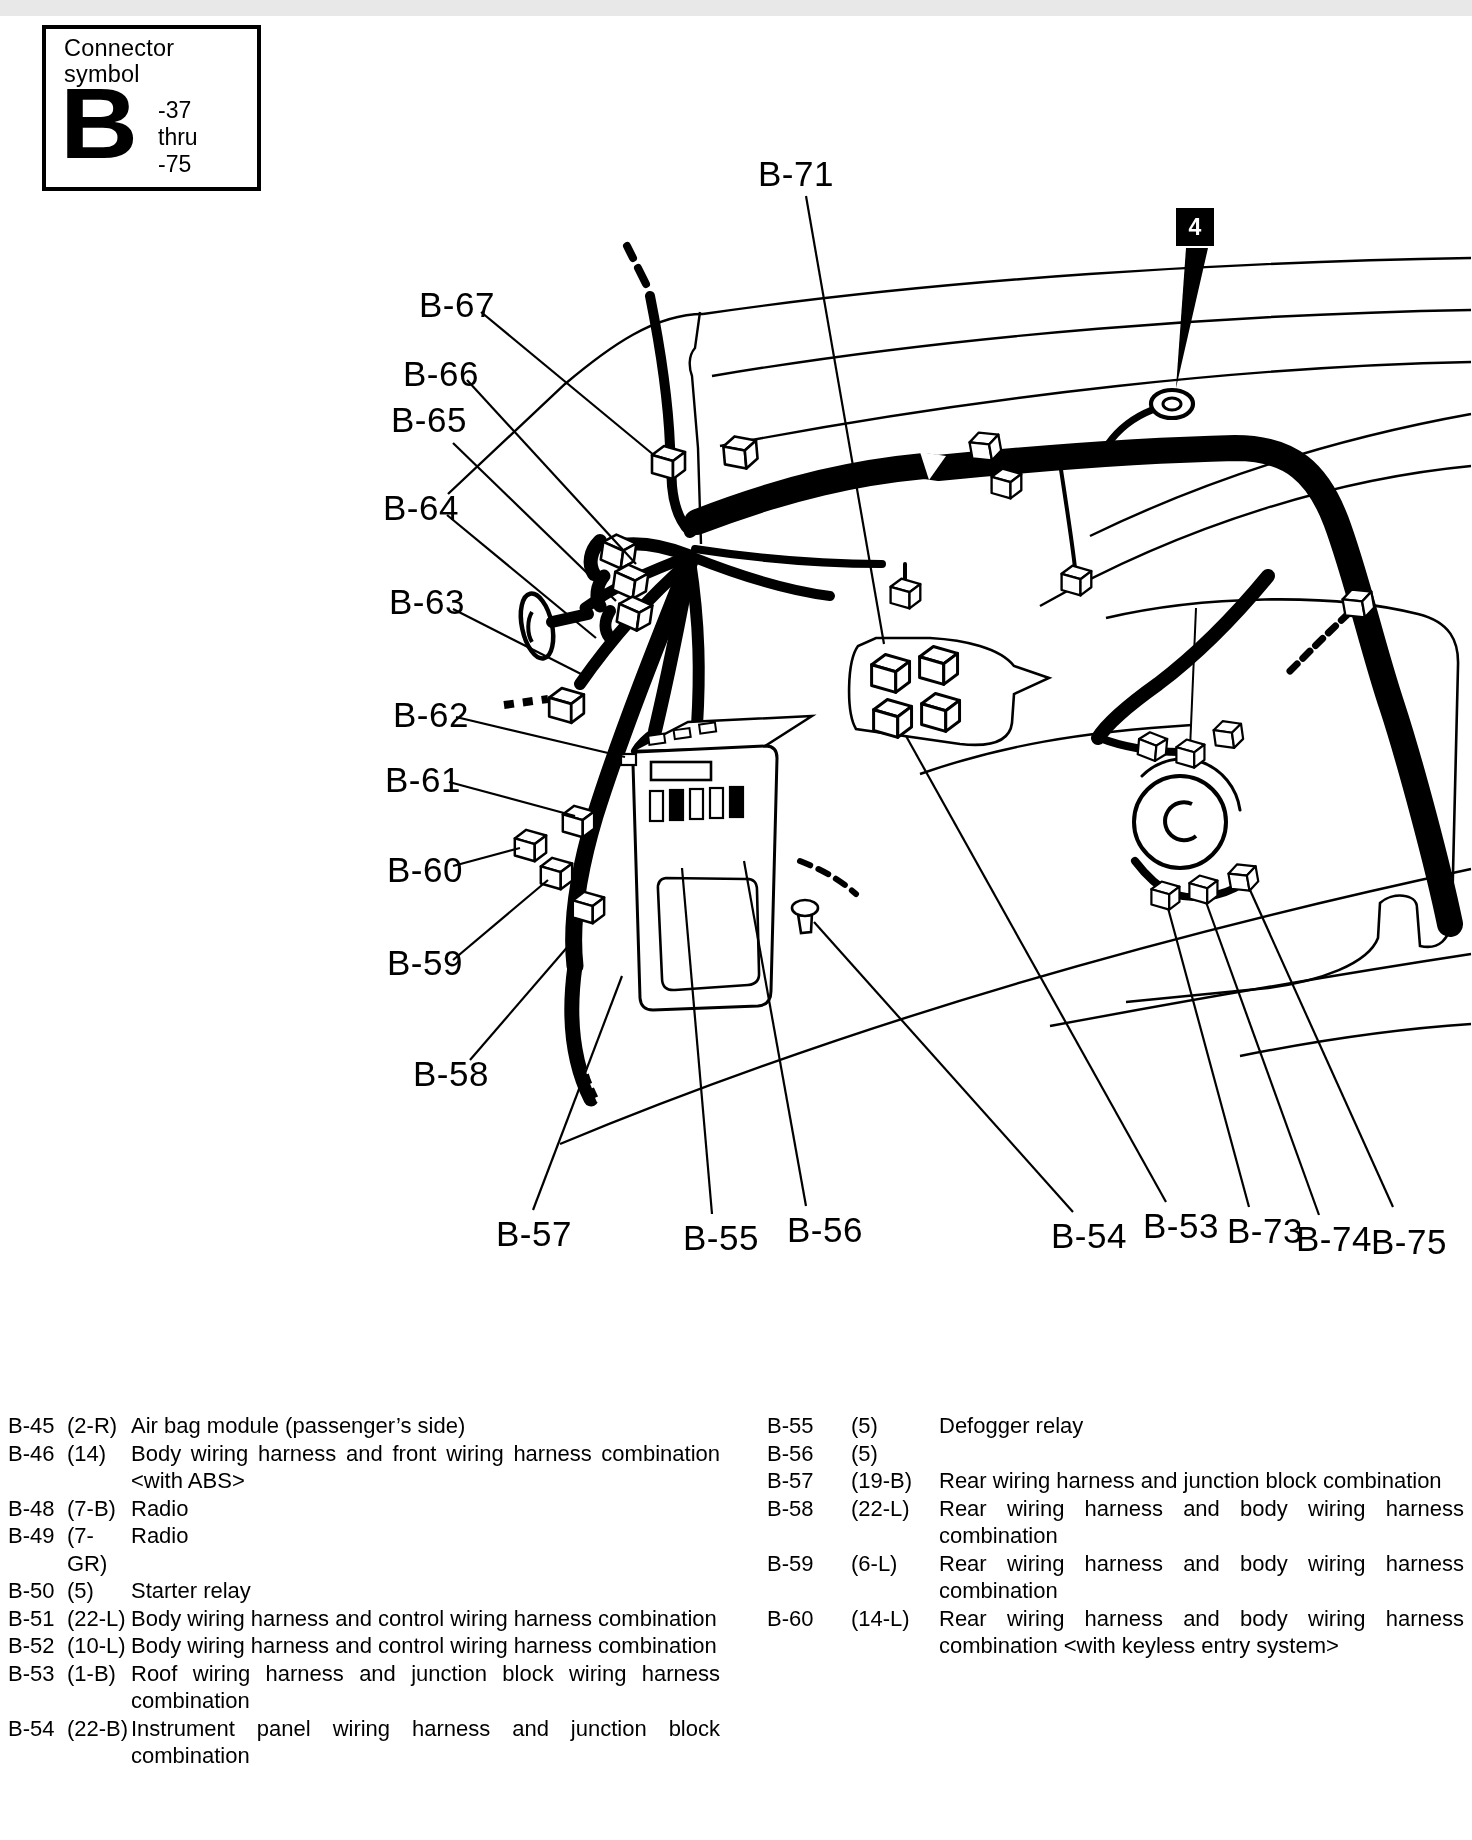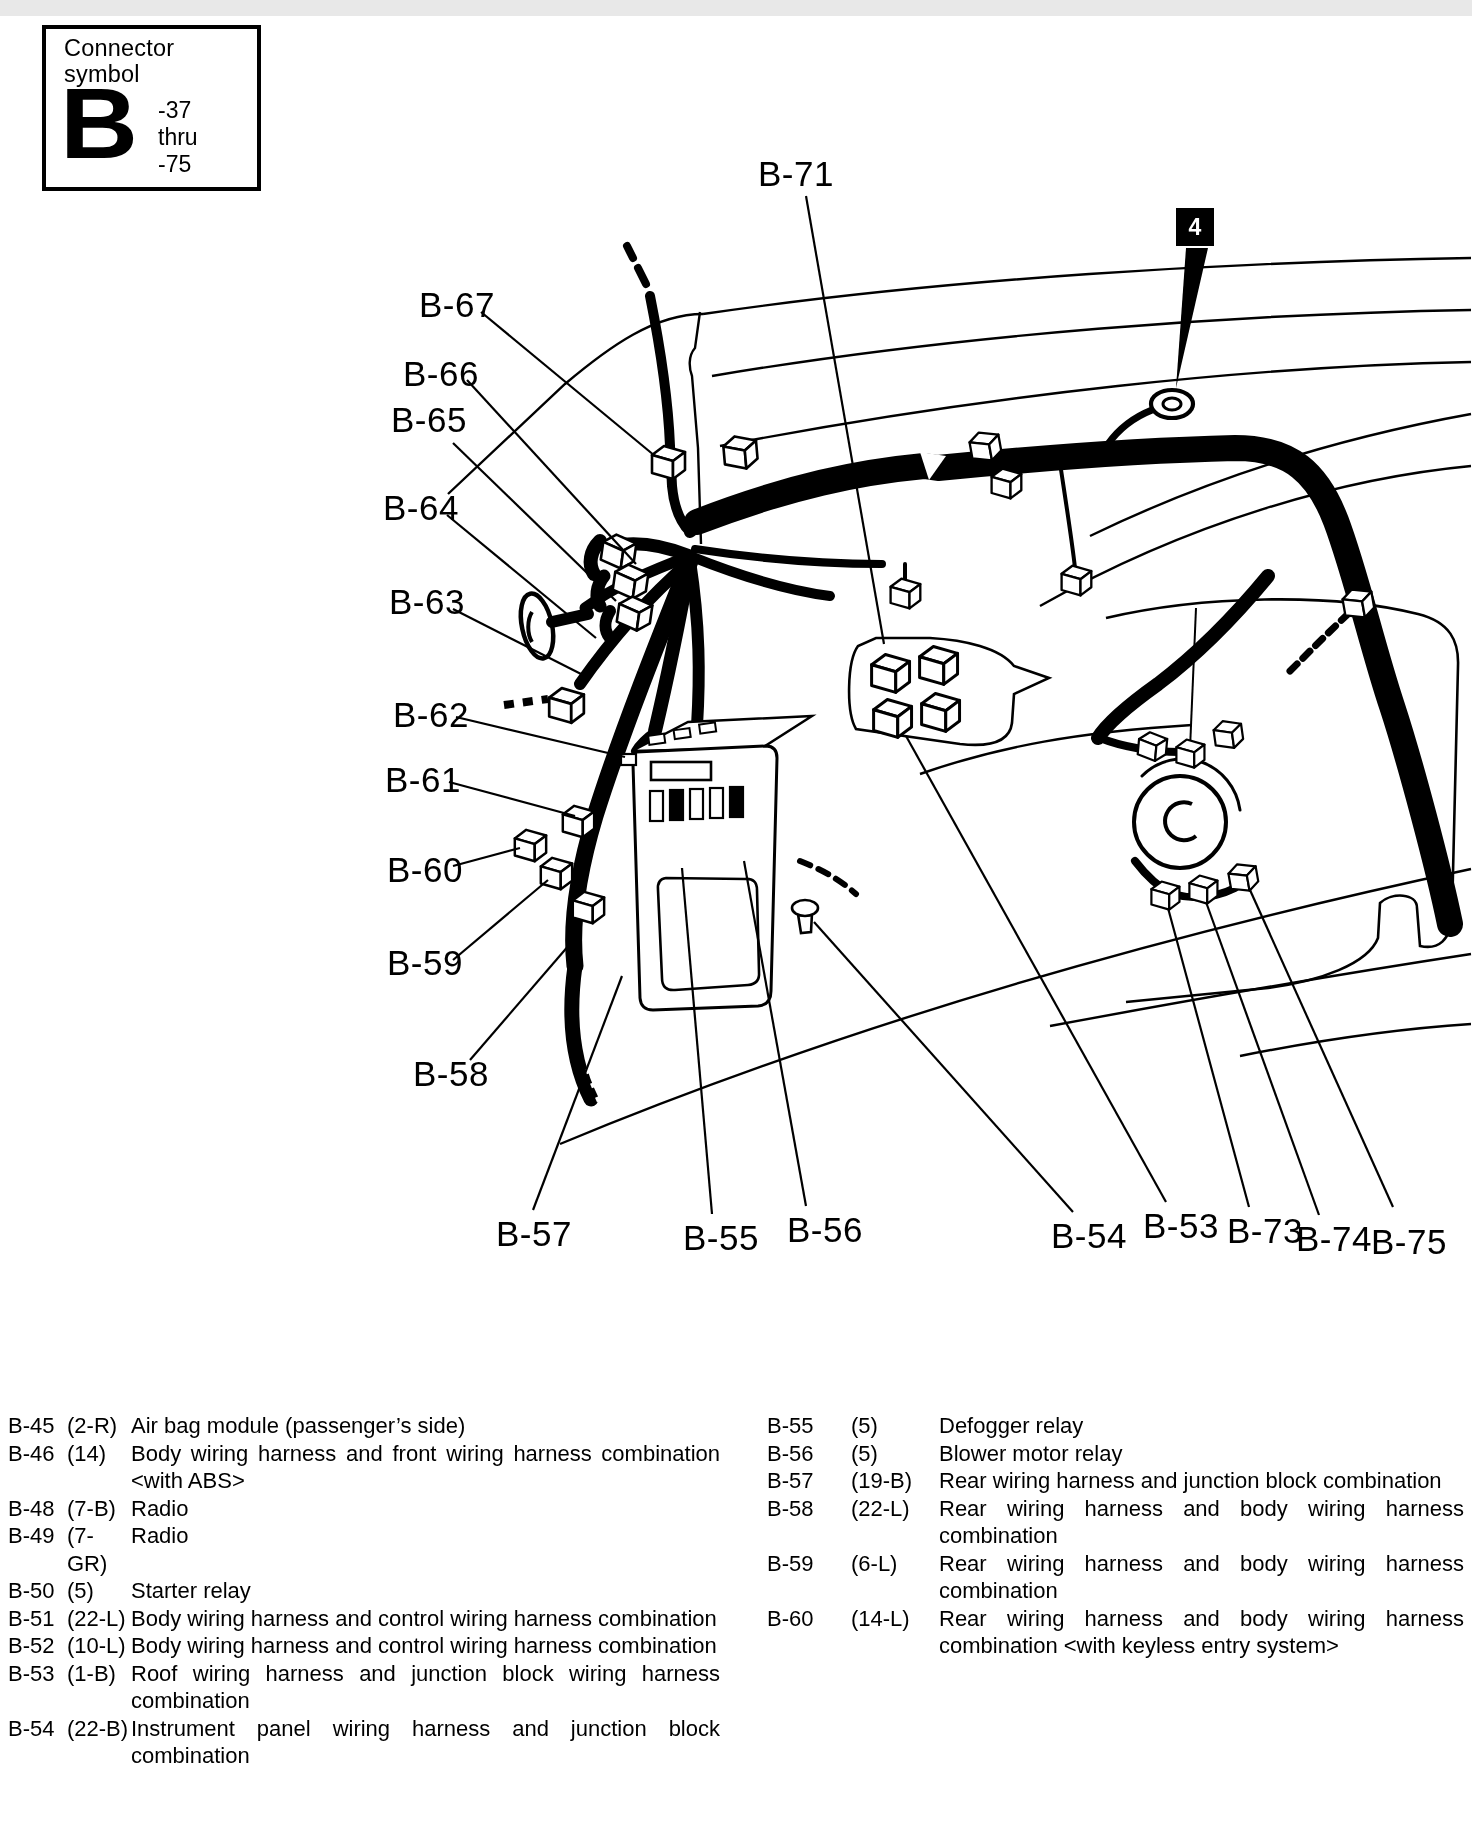--- a/index.html
+++ b/index.html
@@ -291,21 +291,20 @@
 
   <div class="conn-col col-right">
     <div class="conn-row">
       <span class="conn-id">B-55</span>
       <span class="conn-pin">(5)</span>
       <span class="conn-desc">Defogger relay</span>
     </div>
     <div class="conn-row">
       <span class="conn-id">B-56</span>
       <span class="conn-pin">(5)</span>
-      <span class="conn-desc">Blower motor relay</span>
     </div>
     <div class="conn-row">
       <span class="conn-id">B-57</span>
       <span class="conn-pin">(19-B)</span>
       <span class="conn-desc">Rear wiring harness and junction block combination</span>
     </div>
     <div class="conn-row">
       <span class="conn-id">B-58</span>
       <span class="conn-pin">(22-L)</span>
       <span class="conn-desc">Rear wiring harness and body wiring harness combination</span>

